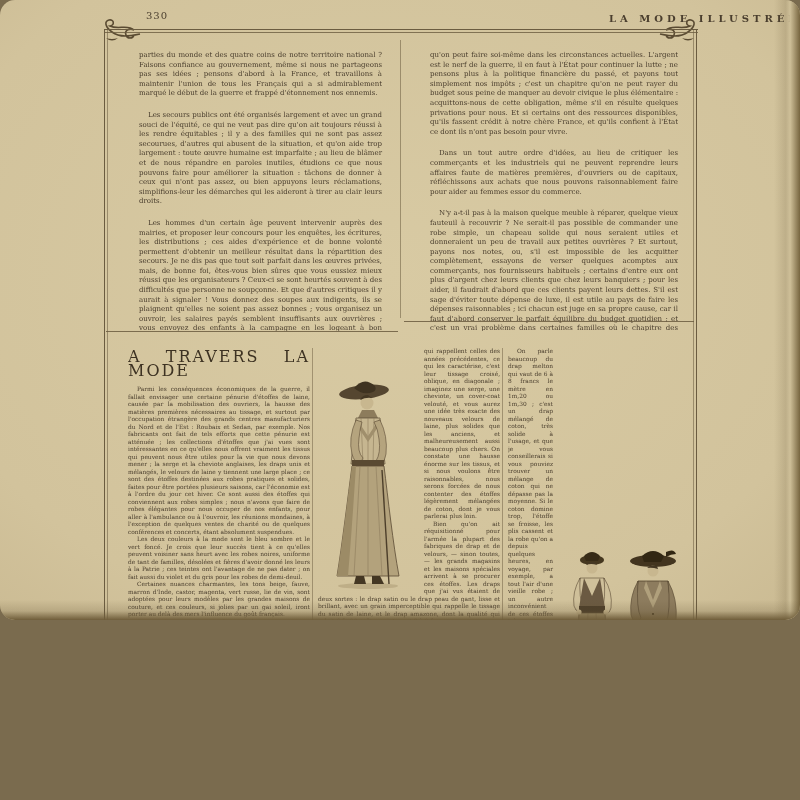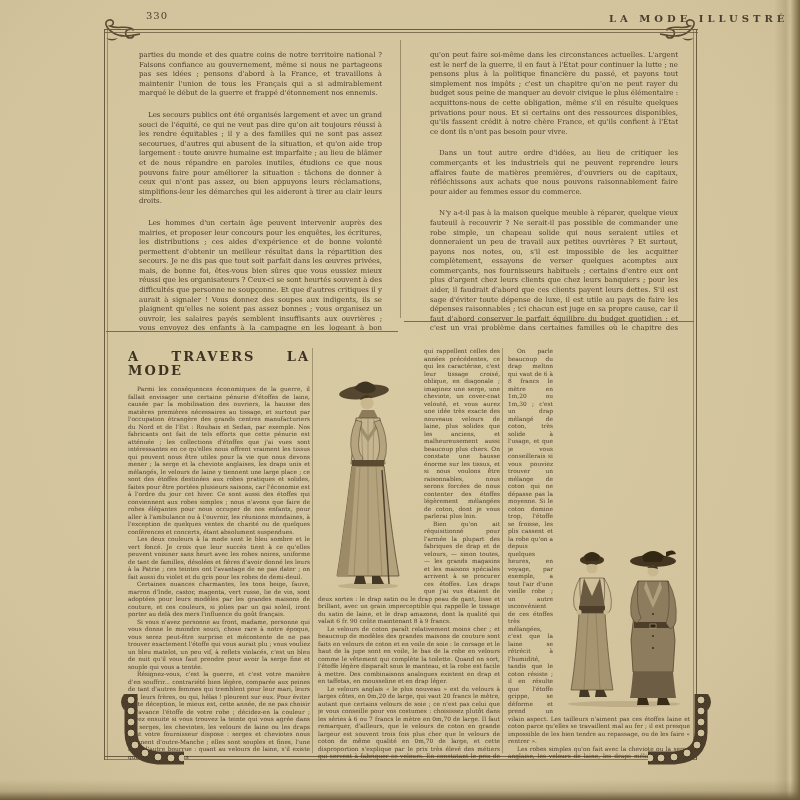--- a/index.html
+++ b/index.html
@@ -1,18 +1,18 @@
 <!DOCTYPE html>
 <html lang="fr"><head>
 <meta charset="utf-8">
 <style>
   html,body{margin:0;padding:0;}
   body{background:#7a6b4e;font-family:"DejaVu Serif","Liberation Serif",serif;}
-  .page{position:relative;width:800px;height:800px;overflow:hidden;
-    background:radial-gradient(ellipse 115% 115% at 48% 44%, #d8caa3 0%, #d2c39c 50%, #c6b58d 76%, #a8976e 93%, #877553 100%);}
+  .page{position:relative;width:800px;height:620px;overflow:hidden;
+    background:radial-gradient(ellipse 115% 115% at 48% 44%, #d8caa3 0%, #d2c39c 50%, #c6b58d 76%, #a8976e 93%, #877553 100%);border-radius:15px;}
   .edge-r{position:absolute;right:0;top:0;width:26px;height:100%;pointer-events:none;
     background:linear-gradient(90deg, rgba(0,0,0,0) 0%, rgba(96,80,48,.18) 45%, #cebf98 62%, #77653f 100%);}
   .edge-b{position:absolute;left:0;bottom:0;width:100%;height:20px;pointer-events:none;
     background:linear-gradient(180deg, rgba(0,0,0,0) 0%, rgba(96,80,48,.20) 55%, #6f5d3a 100%);}
   .page-num{position:absolute;left:146px;top:10px;font-size:10px;letter-spacing:1px;color:#4a3e2e;}
   .masthead{position:absolute;left:0;top:13px;width:100%;text-align:right;font-size:10px;
     font-weight:bold;letter-spacing:4px;color:#4a3e2e;}
   .rule-h{position:absolute;height:1px;background:#6b5c40;}
   .rule-v{position:absolute;width:1px;background:#6b5c40;}
   .hdr-rule1{left:104px;right:104px;top:29px;right:104px;width:594px;}
@@ -41,21 +41,21 @@
   p.ind{text-indent:9px;}
   .signature{margin-top:4px;text-align:right;padding-right:46px;font-size:7.5px;
     letter-spacing:1.5px;font-weight:bold;color:#453929;}
 
   .col{position:absolute;top:348px;width:182px;font-size:5.9px;line-height:7.5px;
     text-align:justify;color:#483c2c;height:412px;overflow:hidden;}
   .col p{margin:0;}
   .col1{left:128px;}
   .col2{left:318px;}
   .col3{left:508px;}
-  .section-title{margin:2px 0 8px 0;font-size:13px;font-weight:bold;letter-spacing:2px;
+  .section-title{margin:2px 0 8px 0;font-size:16px;font-weight:normal;letter-spacing:2px;
     color:#3d3222;line-height:14px;}
 
   .ill{overflow:visible;}
   .ill-woman{float:left;width:100px;height:226px;margin:18px 6px 3px 0;}
   .ill-two{float:right;width:132px;height:162px;margin:200px 0 3px 5px;}
 
   .corner{position:absolute;}
   .corner-left{left:116px;top:694px;}
   .corner-right{left:648px;top:694px;transform:scaleX(-1);}
 </style>

